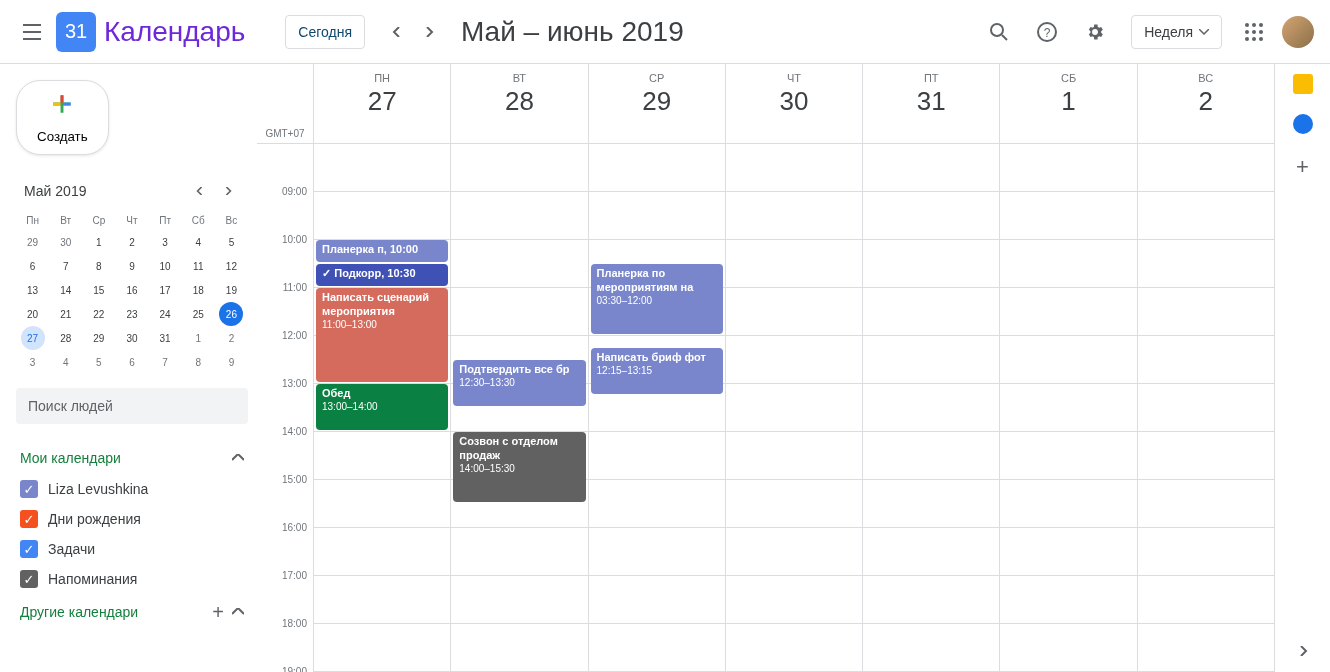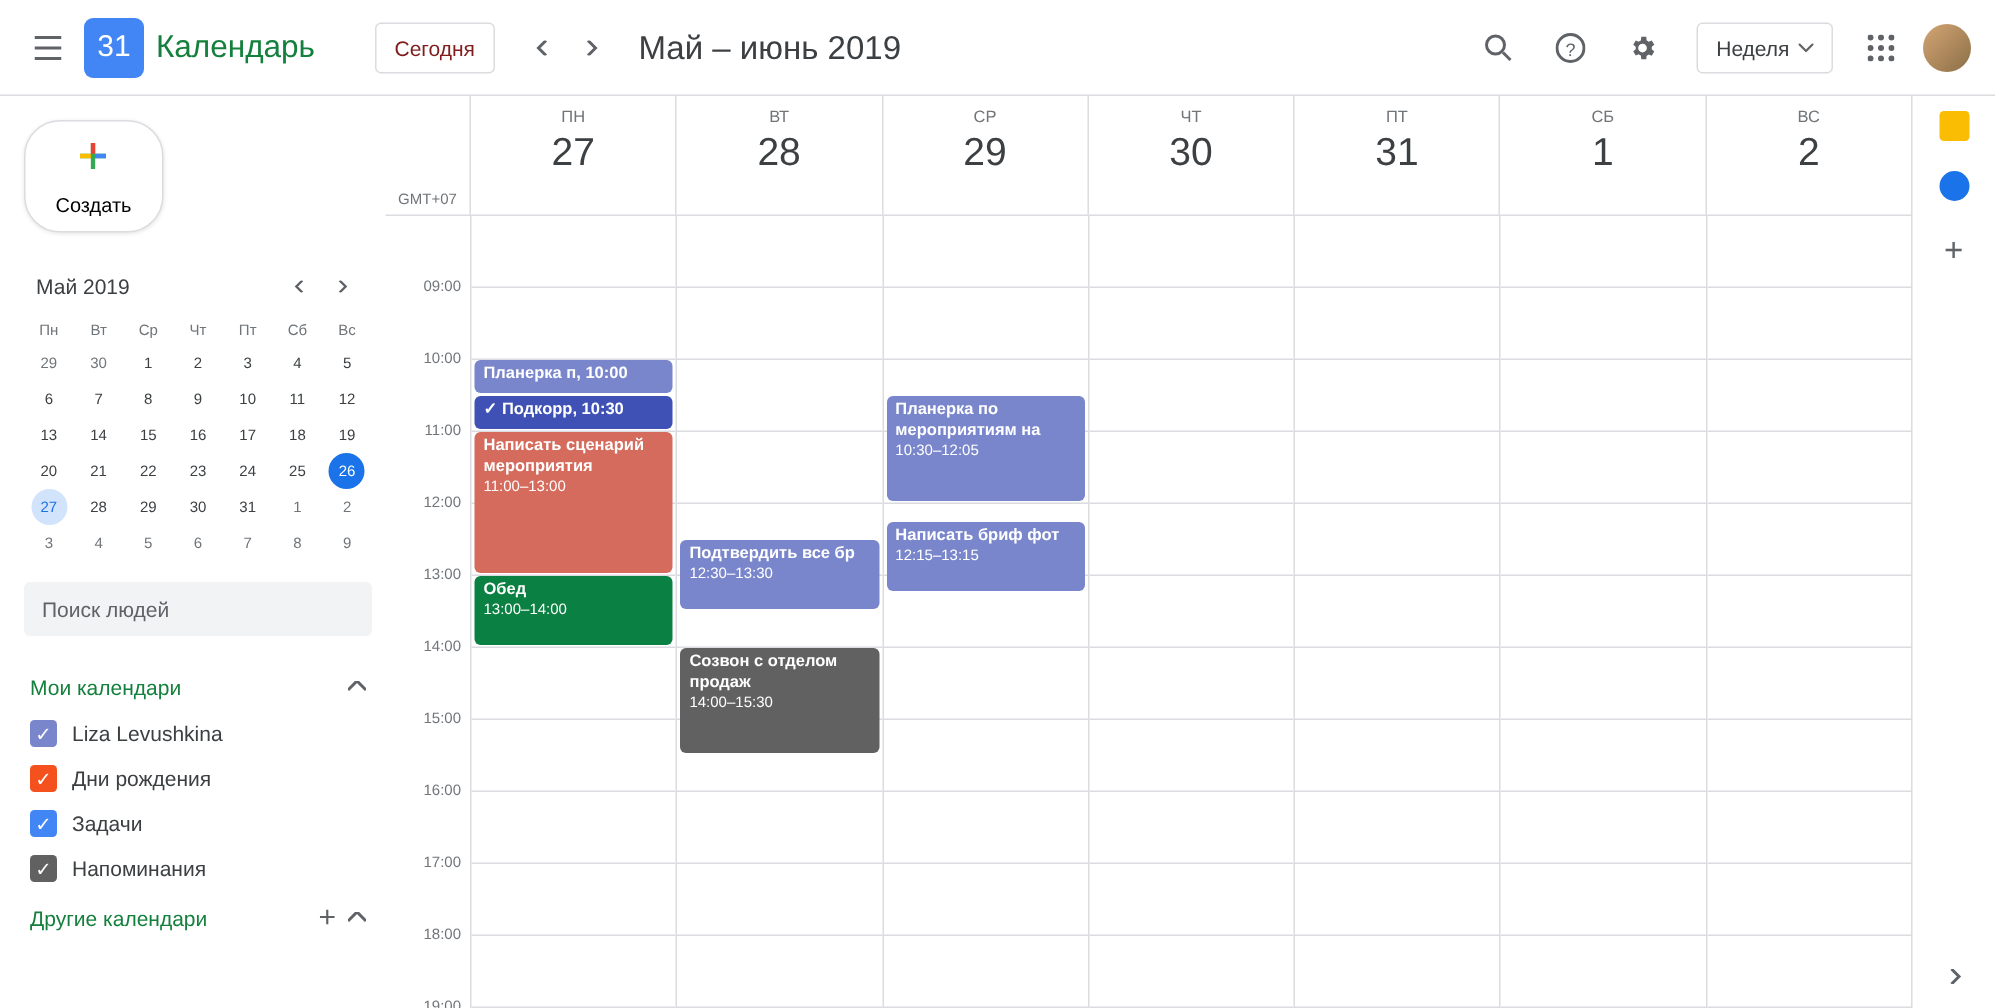--- a/index.html
+++ b/index.html
@@ -1,24 +1,24 @@
 <!DOCTYPE html>
 <html><head>
 <meta charset="utf-8">
 <style>
 * { box-sizing: border-box; margin: 0; padding: 0; }
 body { font-family: Arial, sans-serif; font-size: 14px; color: #3c4043; background: #fff; width: 1330px; height: 672px; overflow: hidden; }
 
 .header { display: flex; align-items: center; height: 64px; padding: 8px; border-bottom: 1px solid #dadce0; }
 .menu-icon { width: 48px; height: 48px; display: flex; align-items: center; justify-content: center; cursor: pointer; border-radius: 50%; }
 .logo-box { width: 40px; height: 40px; background: #4285f4; border-radius: 6px; display: flex; align-items: center; justify-content: center; color: #fff; font-size: 20px; margin-right: 8px; }
-.app-title { font-size: 21px; color: #15803d; margin-right: 40px; }
-.today-btn { border: 1px solid #dadce0; border-radius: 4px; padding: 8px 12px; background: #fff; cursor: pointer; font-size: 14px; color: #7f1d1d; margin-right: 16px; }
+.app-title { font-size: 28px; color: #6d28d9; margin-right: 40px; }
+.today-btn { border: 1px solid #dadce0; border-radius: 4px; padding: 8px 12px; background: #fff; cursor: pointer; font-size: 14px; color: #0c4a6e; margin-right: 16px; }
 .nav-arrow { width: 32px; height: 32px; display: flex; align-items: center; justify-content: center; cursor: pointer; border-radius: 50%; color: #5f6368; }
-.date-range { font-size: 22px; color: #3c4043; margin-left: 16px; }
+.date-range { font-size: 28px; color: #3c4043; margin-left: 16px; }
 .header-spacer { flex: 1; }
 .header-icon { width: 40px; height: 40px; display: flex; align-items: center; justify-content: center; cursor: pointer; border-radius: 50%; color: #5f6368; margin: 0 4px; }
 .view-select { border: 1px solid #dadce0; border-radius: 4px; padding: 8px 12px; background: #fff; cursor: pointer; display: flex; align-items: center; gap: 6px; margin: 0 12px; }
 .apps-icon { width: 40px; height: 40px; display: flex; align-items: center; justify-content: center; cursor: pointer; }
 .avatar { width: 32px; height: 32px; border-radius: 50%; background: linear-gradient(135deg, #d4a574, #8b6f47); margin: 0 8px; cursor: pointer; }
 
 .body-row { display: flex; height: calc(672px - 64px); }
 
 .sidebar { width: 256px; padding: 8px 8px 8px 16px; overflow-y: auto; }
 .create-btn { display: flex; align-items: center; gap: 12px; border: 1px solid #dadce0; border-radius: 24px; padding: 10px 20px; background: #fff; cursor: pointer; box-shadow: 0 1px 3px rgba(0,0,0,0.1); margin: 8px 0 20px 0; width: fit-content; flex-direction: column; }
@@ -356,21 +356,21 @@
             <div class="hour-line"></div>
             <div class="hour-line"></div>
             <div class="hour-line"></div>
             <div class="hour-line"></div>
             <div class="hour-line"></div>
             <div class="hour-line"></div>
             <div class="hour-line"></div>
             <div class="hour-line"></div>
             <div class="event" style="background: rgb(121, 134, 203); top: 120px; height: 70px;">
               <div class="title">Планерка по мероприятиям на</div>
-              <div class="time">10:30–12:05</div>
+              <div class="time">03:30–12:00</div>
             </div>
             <div class="event" style="background: rgb(121, 134, 203); top: 204px; height: 46px;">
               <div class="title">Написать бриф фот</div>
               <div class="time">12:15–13:15</div>
             </div>
           </div>
           <div class="day-col">
             <div class="hour-line"></div>
             <div class="hour-line"></div>
             <div class="hour-line"></div>

